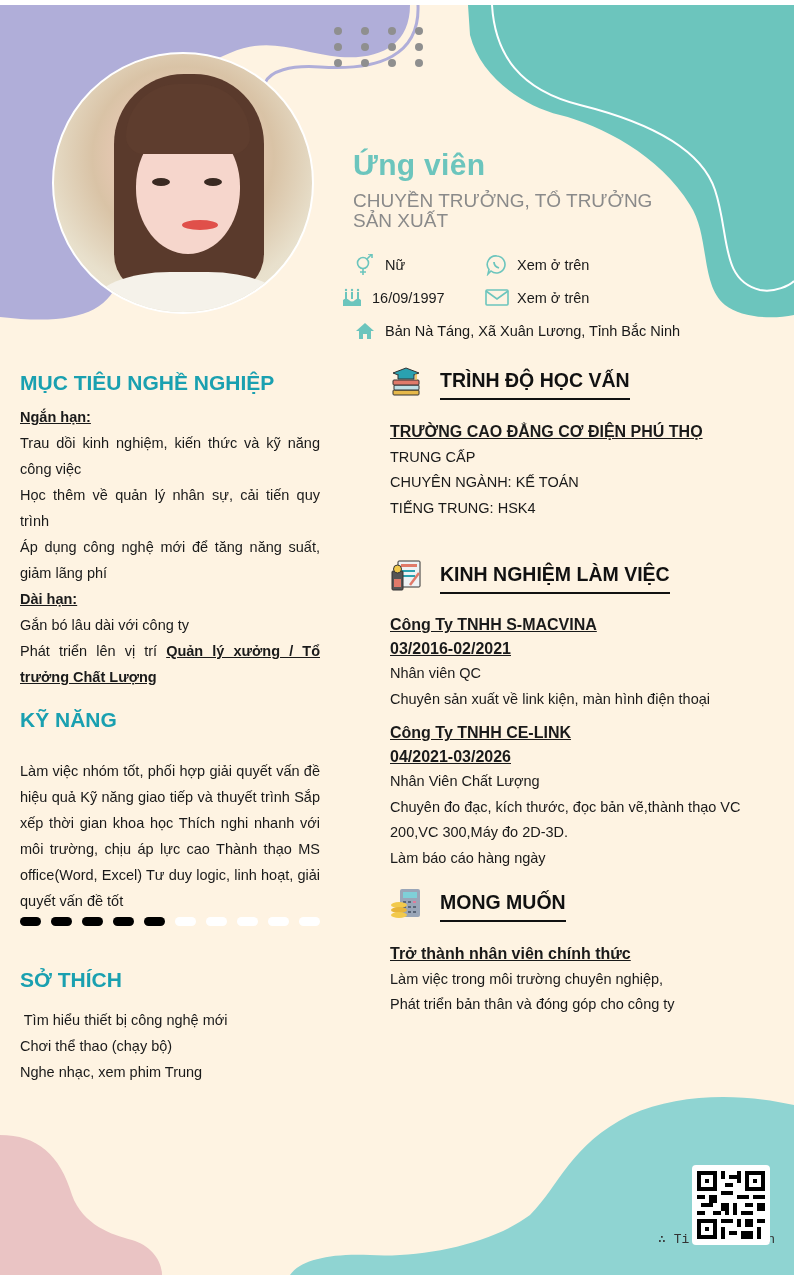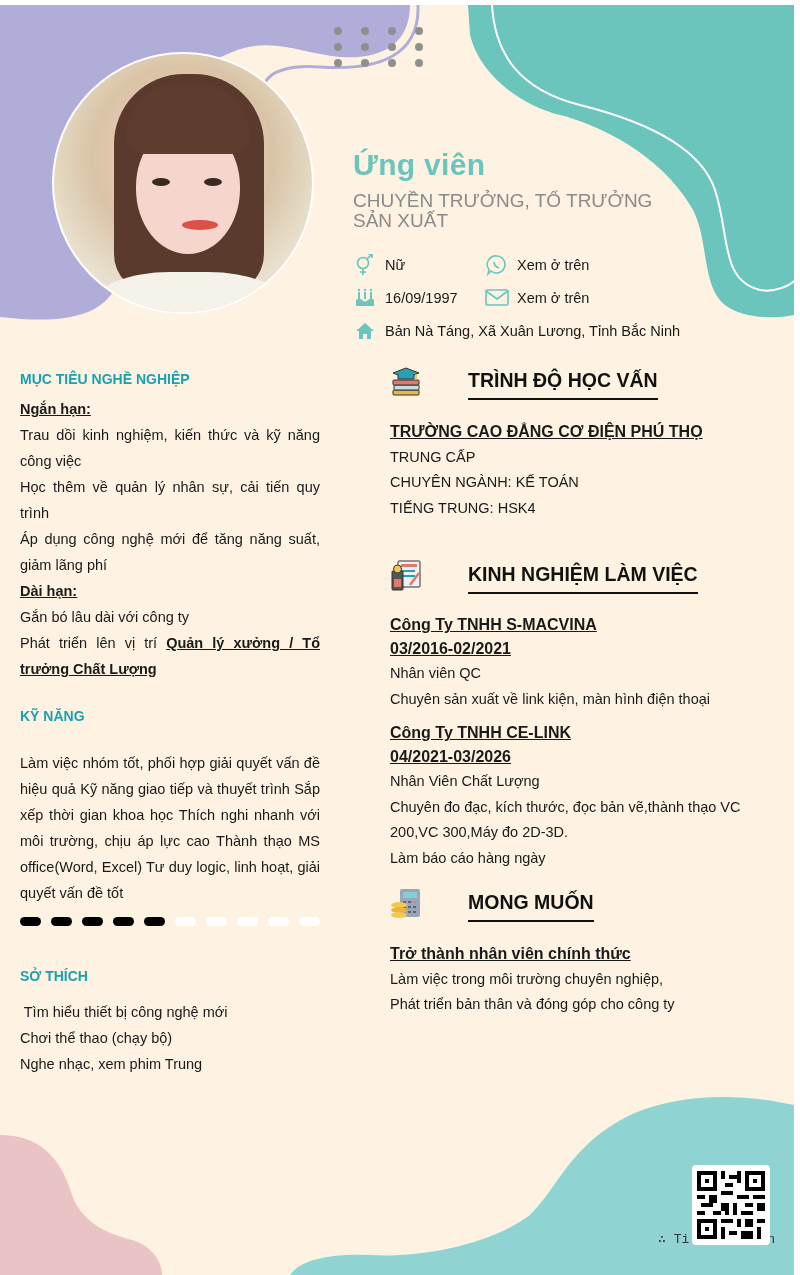--- a/index.html
+++ b/index.html
@@ -39,30 +39,30 @@
     color: #6cc5bd; letter-spacing: 0.3px;
   }
   .position {
     position: absolute; left: 353px; top: 186px; width: 340px; font-size: 19px;
     color: #8a8a8a; line-height: 20px; text-transform: uppercase;
   }
   .info { position: absolute; font-size: 14.5px; color: #1a1a1a; display: flex; align-items: center; }
   .info .ic { width: 24px; height: 22px; margin-right: 8px; display: inline-flex; align-items: center; justify-content: center; }
 
   .col-left { position: absolute; left: 20px; width: 300px; }
-  .h-left { font-size: 14px; font-weight: bold; color: #1aa0b0; }
+  .h-left { font-size: 21px; font-weight: bold; color: #1aa0b0; }
   .p { font-size: 14.5px; line-height: 26px; color: #1a1a1a; text-align: justify; }
   .b { font-weight: bold; text-decoration: underline; }
 
   .col-right { position: absolute; left: 390px; width: 390px; }
   .h-right-wrap { display: flex; align-items: flex-start; height: 40px; }
   .h-right-icon { width: 32px; height: 32px; margin-right: 18px; }
   .h-right {
     font-size: 19.5px; font-weight: bold; color: #111; padding-bottom: 6px;
-    border-bottom: 2.5px solid #111; padding-top: 4px; margin-left: 28px;
+    border-bottom: 2.5px solid #111; padding-top: 4px;
   }
   .rp { font-size: 14.5px; line-height: 25.5px; color: #1a1a1a; }
   .rp.b { font-size: 16px; }
 
   .skill-bar { position: absolute; left: 20px; top: 912px; display: flex; gap: 10px; }
   .skill-bar span { width: 21px; height: 9px; border-radius: 5px; display: block; }
 
   .qr {
     position: absolute; left: 692px; top: 1160px; width: 78px; height: 80px;
     background: #ffffff; border-radius: 4px; padding: 5px;
@@ -130,21 +130,21 @@
   </div>
   <div class="info" style="left:485px; top:249px;">
     <span class="ic">
       <svg width="22" height="22" viewBox="0 0 22 22">
           <path d="M11,2 A8.5,8.5 0 1 1 5,17 L2,20 L3,15.5 A8.5,8.5 0 0 1 11,2 Z" stroke="#6cc5bd" stroke-width="1.6" fill="none"></path>
           <path d="M8,8 C8,11 10,13 13,14" stroke="#6cc5bd" stroke-width="1.8" fill="none"></path>
         </svg>
     </span>
     <span>Xem ở trên</span>
   </div>
-  <div class="info" style="left:353px; top:282px;justify-content:space-between;">
+  <div class="info" style="left:340px; top:282px;justify-content:space-between;">
     <span class="ic">
       <svg width="22" height="20" viewBox="0 0 22 20">
           <path d="M2,12 Q5,9 8,12 Q11,15 14,12 Q17,9 20,12 L20,18 L2,18 Z" fill="#6cc5bd"></path>
           <rect x="4" y="4" width="2" height="7" fill="#6cc5bd"></rect>
           <rect x="10" y="4" width="2" height="7" fill="#6cc5bd"></rect>
           <rect x="16" y="4" width="2" height="7" fill="#6cc5bd"></rect>
           <circle cx="5" cy="2" r="1.2" fill="#6cc5bd"></circle>
           <circle cx="11" cy="2" r="1.2" fill="#6cc5bd"></circle>
           <circle cx="17" cy="2" r="1.2" fill="#6cc5bd"></circle>
         </svg>

